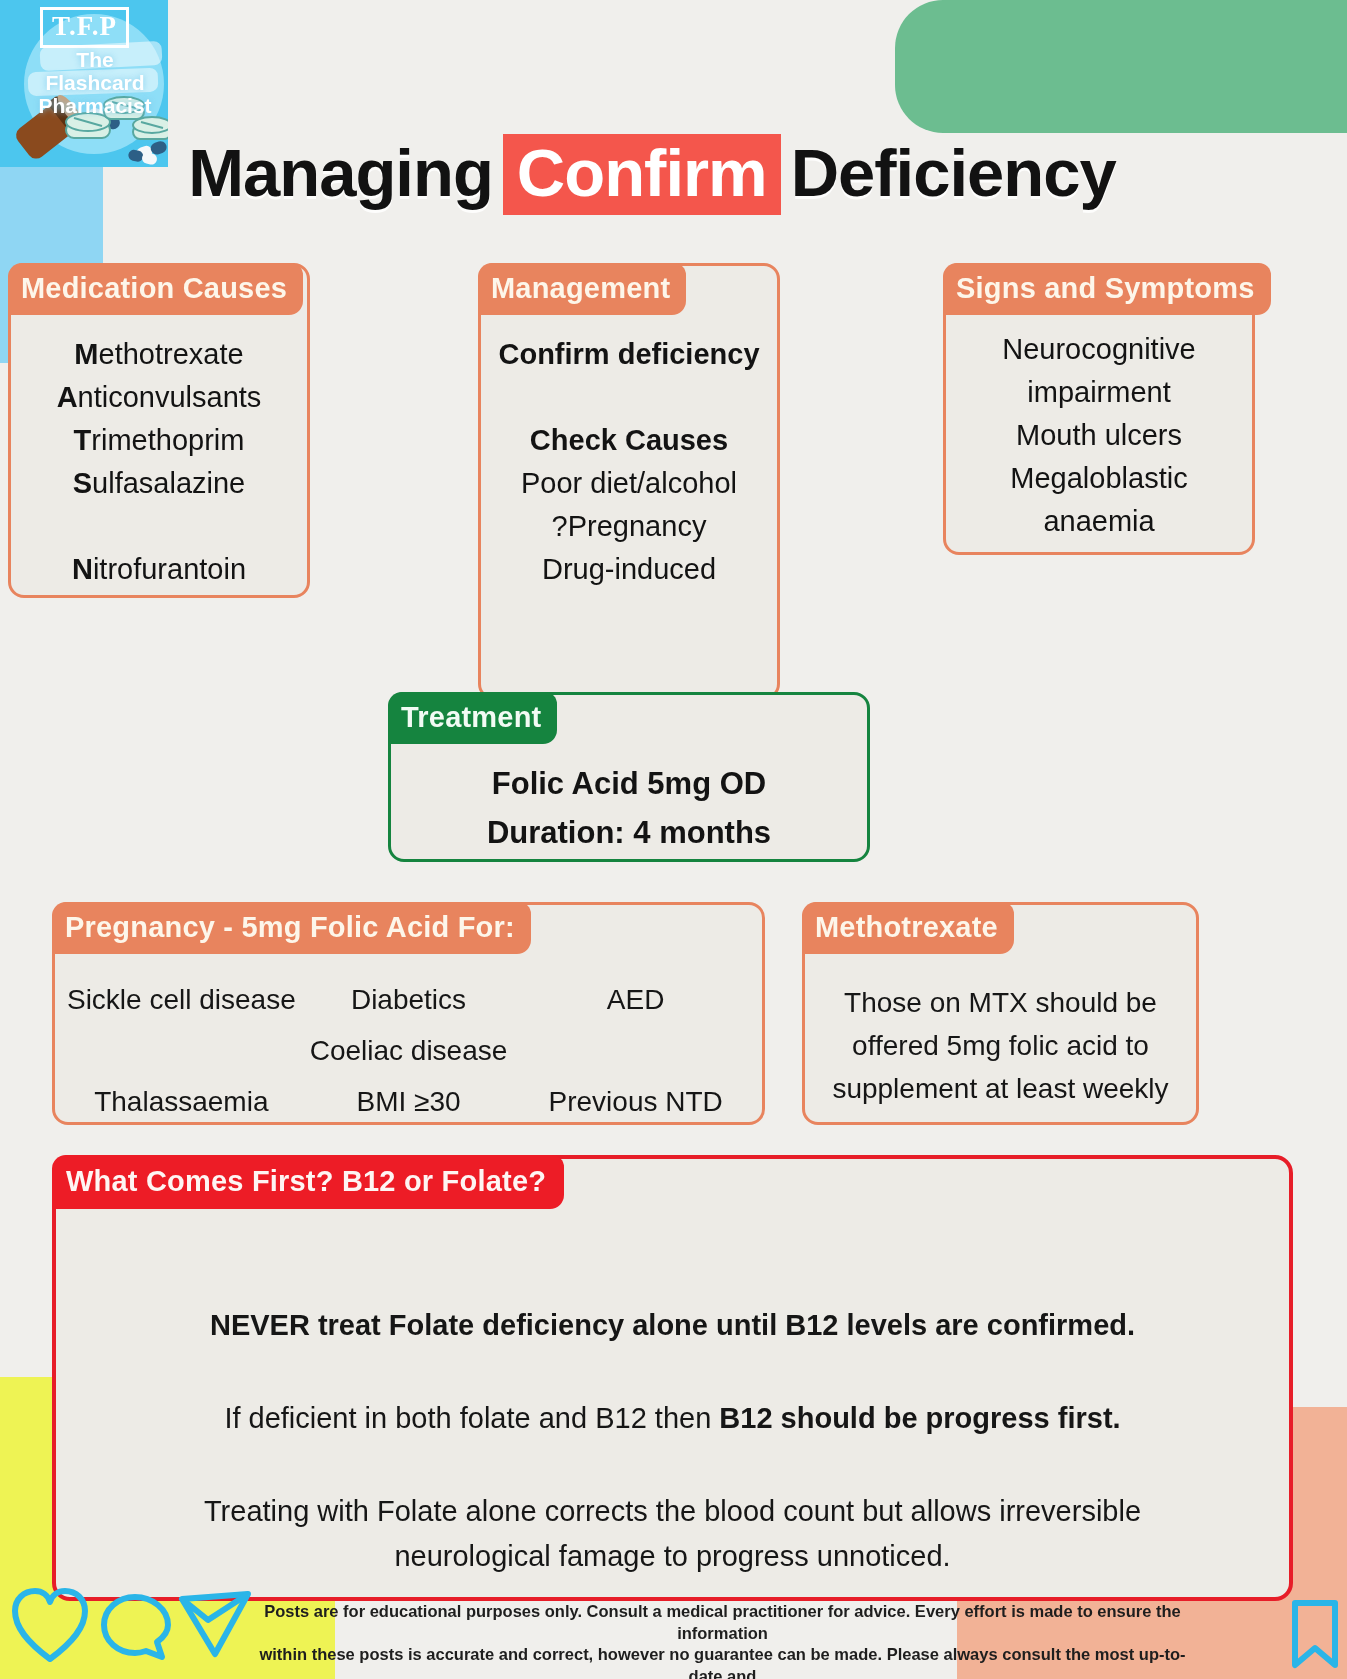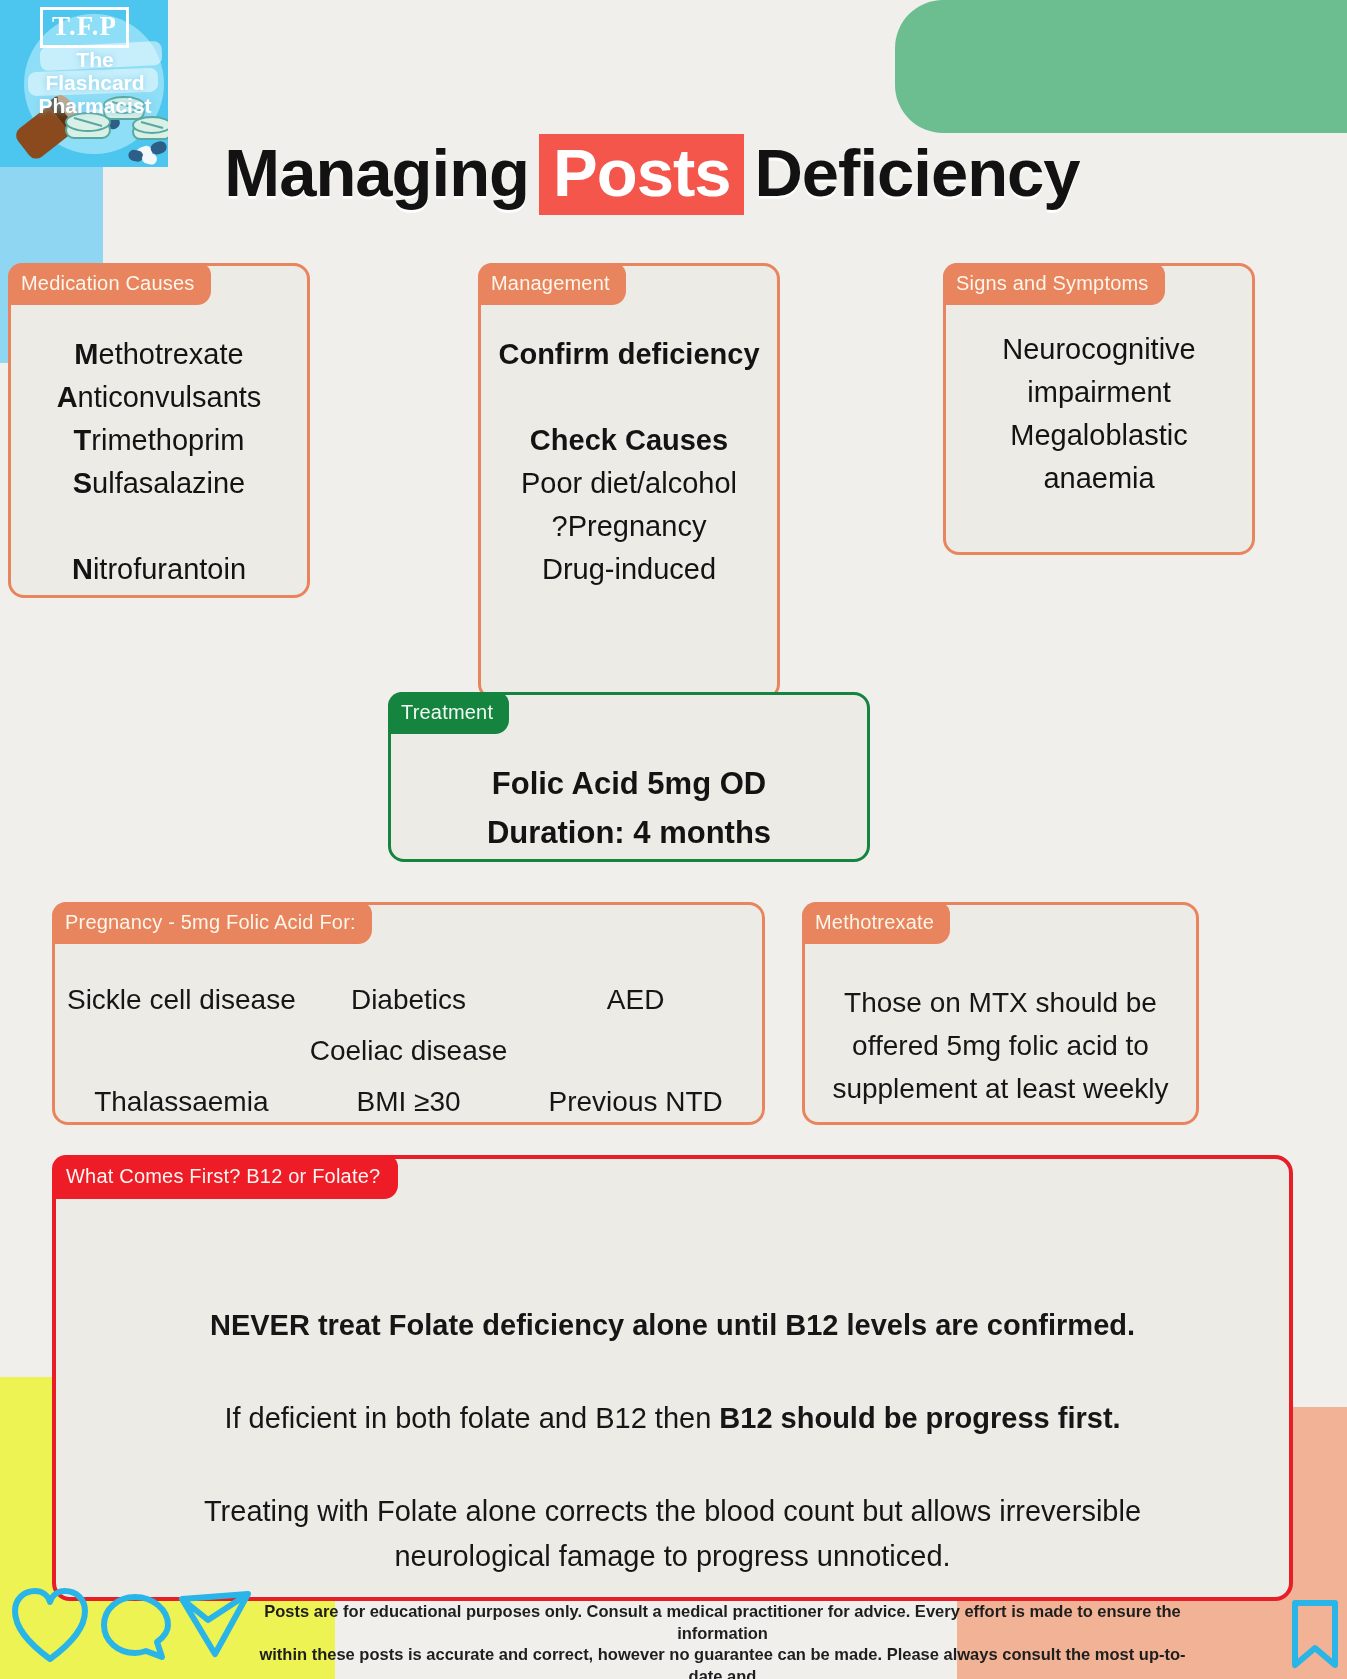--- a/index.html
+++ b/index.html
@@ -44,21 +44,21 @@
 
   
   .box{
     position:absolute;background:#edebe6;
     border:3px solid #e8845e;border-radius:16px;
     box-sizing:border-box;
   }
   .tab{
     position:absolute;left:-3px;top:-3px;
     background:#e8845e;color:#fdf6ea;
-    font-size:20px;font-weight:400;letter-spacing:.2px;
+    font-size:29px;font-weight:700;letter-spacing:.2px;
     padding:9px 16px 10px 13px;white-space:nowrap;
     border-radius:14px 12px 14px 0;
   }
   .box.green{border-color:#15843f;}
   .box.green .tab{background:#15843f;color:#f2fbf4;}
   .box.red{border-color:#e71d28;border-width:4px;border-radius:18px;}
   .box.red .tab{background:#ed1c26;color:#fef5f3;left:-4px;top:-4px;padding:10px 18px 11px 14px;}
 
   .box-content{text-align:center;font-size:29px;line-height:43px;color:#131313;}
 
@@ -164,21 +164,21 @@
     </svg>
     <div class="initials">T.F.P</div>
     <div class="brand">
       <div>The</div>
       <div>Flashcard</div>
       <div>Pharmacist</div>
     </div>
   </div>
 
   <div class="title">
-    <span>Managing</span><span class="hl">Posts</span><span>Deficiency</span>
+    <span>Managing</span><span class="hl">Confirm</span><span>Deficiency</span>
   </div>
 
   <div class="box" style="left:8px;top:263px;width:302px;height:335px;">
     <div class="tab">Medication Causes</div>
     <div class="box-content med-content">
       <div class="med-item">Methotrexate</div>
       <div class="med-item">Anticonvulsants</div>
       <div class="med-item">Trimethoprim</div>
       <div class="med-item">Sulfasalazine</div>
       <div class="med-item gap">Nitrofurantoin</div>
@@ -193,20 +193,21 @@
       <div>Poor diet/alcohol</div>
       <div>?Pregnancy</div>
       <div>Drug-induced</div>
     </div>
   </div>
 
   <div class="box" style="left:943px;top:263px;width:312px;height:292px;">
     <div class="tab">Signs and Symptoms</div>
     <div class="box-content signs-content">
       <div class="signs-item">Neurocognitive impairment</div>
+      <div class="signs-item">Mouth ulcers</div>
       <div class="signs-item">Megaloblastic anaemia</div>
     </div>
   </div>
 
   <div class="box green" style="left:388px;top:692px;width:482px;height:170px;">
     <div class="tab">Treatment</div>
     <div class="box-content treat-content">
       <div>Folic Acid 5mg OD</div>
       <div>Duration: 4 months</div>
     </div>

